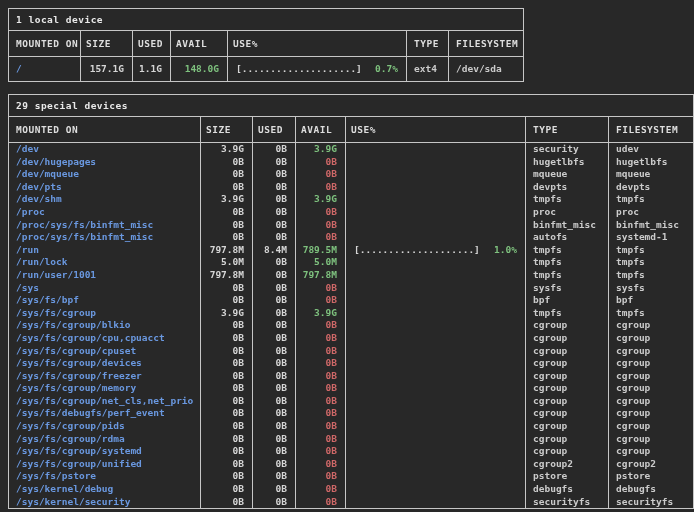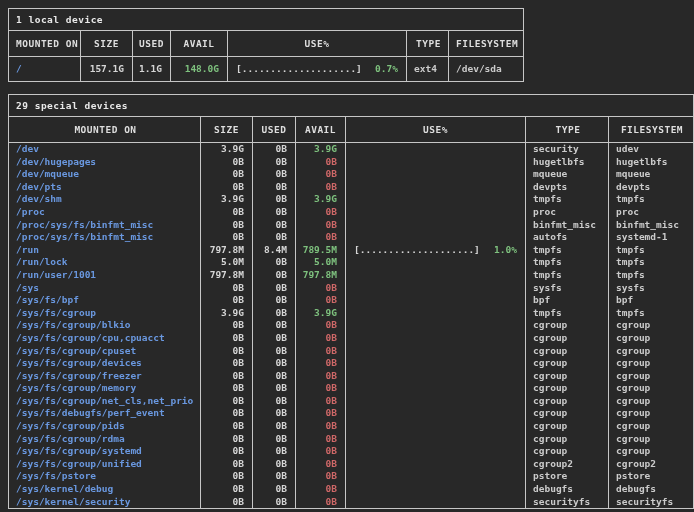--- a/index.html
+++ b/index.html
@@ -13,22 +13,22 @@
     font-family:"DejaVu Sans Mono","Liberation Mono",monospace;
     font-size:9.5px;color:var(--text);
   }
   .tbl{border:1px solid var(--border);background:var(--bg);font-weight:bold;}
   .tbl-local{width:516px;margin-bottom:12px;}
   .tbl-special{width:686px;}
   .title{padding:5px 7px;border-bottom:1px solid var(--border);color:#e9e9e9;letter-spacing:0.5px;}
   .grid{display:grid;}
   .grid-local{grid-template-columns:72px 52px 38px 57px 179px 42px 1fr;}
   .grid-special{grid-template-columns:192px 52px 43px 50px 180px 83px 1fr;}
-  .hcell{padding:7px 5px;border-bottom:1px solid var(--border);text-align:center;color:#dedede;letter-spacing:0.5px;white-space:pre;}
-  .hcell.c0,.hcell.c5,.hcell.c6{text-align:center;padding-left:7px;}
+  .hcell{padding:7px 5px;border-bottom:1px solid var(--border);text-align:left;color:#dedede;letter-spacing:0.5px;white-space:pre;}
+  .hcell.c0,.hcell.c5,.hcell.c6{text-align:left;padding-left:7px;}
   .c0,.c1,.c2,.c3,.c4,.c5{border-right:1px solid var(--border);}
   .dcell{white-space:pre;overflow:hidden;}
   .grid-local .dcell{line-height:24px;}
   .grid-special .dcell{line-height:12.6px;}
   .path{color:var(--path);padding-left:7px;}
   .num{text-align:right;padding-right:8px;}
   .ok{color:var(--avail-ok);}
   .zero{color:var(--avail-zero);}
   .use{display:flex;justify-content:space-between;padding:0 8px;}
   .bar{color:var(--text);}

